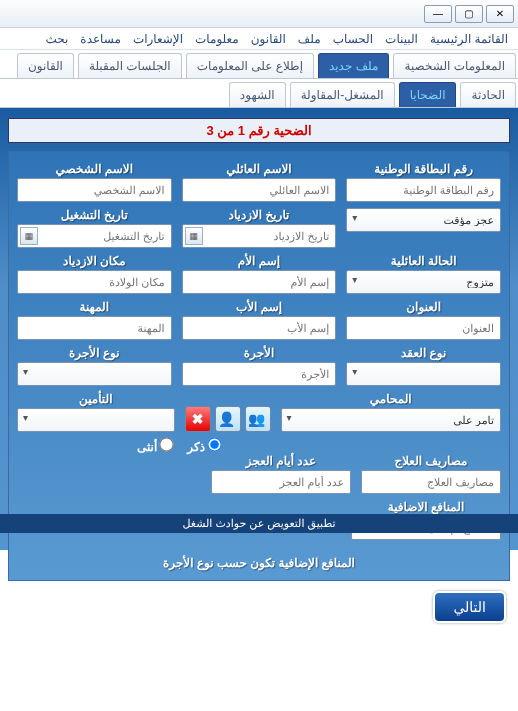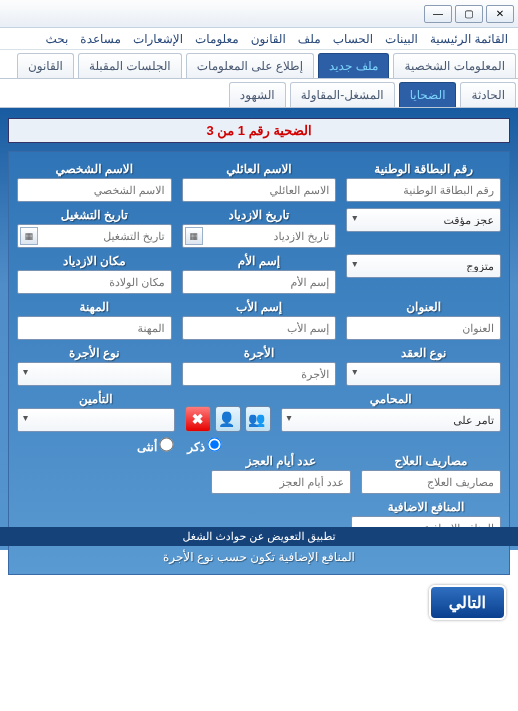--- a/index.html
+++ b/index.html
@@ -28,23 +28,23 @@
 .iconbtns{display:flex;gap:4px;align-items:flex-end;padding-bottom:0}
 .ibtn{width:26px;height:26px;border:1px solid #6c87a9;border-radius:3px;display:flex;align-items:center;justify-content:center;font-size:14px;cursor:pointer}
 .ibtn.del{background:linear-gradient(#ff7b7b,#e50000);color:#fff;font-weight:bold}
 .ibtn.usr{background:linear-gradient(#e6f6ff,#bfe0f2);color:#2c5fa6}
 .radios{display:flex;gap:14px;align-items:center;color:#fff;font-size:12px;font-weight:bold;margin-top:6px;justify-content:flex-end;padding-left:120px}
 .radios input{transform:scale(1.1);margin-left:3px}
 .small-row{display:flex;gap:10px;justify-content:flex-start;margin-bottom:6px}
 .small-row .col{flex:0 0 140px}
 .center-row{display:flex;justify-content:flex-start;margin-bottom:6px}
 .center-row .col{flex:0 0 150px}
-.note{color:#fff;font-size:12px;font-weight:normal;text-align:center;margin-top:10px;text-shadow:1px 1px 1px rgba(0,0,0,.4)}
-.nextbtn{display:block;margin:10px 4px 0 auto;background:linear-gradient(#2f6fc0,#0a3f8e);color:#fff;border:2px solid #fff;border-radius:6px;padding:6px 18px;font-size:16px;font-weight:bold;cursor:pointer;box-shadow:0 0 3px rgba(0,0,0,.4)}
-.footer{background:#16427a;color:#fff;text-align:center;font-size:11px;padding:3px;position:absolute;bottom:4px;left:0;right:0}
+.note{color:#fff;font-size:12px;font-weight:bold;text-align:center;margin-top:16px;text-shadow:1px 1px 1px rgba(0,0,0,.4)}
+.nextbtn{display:block;margin:10px 4px 0 auto;background:linear-gradient(#2f6fc0,#0a3f8e);color:#fff;border:2px solid #fff;border-radius:6px;padding:6px 18px;font-size:14px;font-weight:normal;cursor:pointer;box-shadow:0 0 3px rgba(0,0,0,.4)}
+.footer{background:#16427a;color:#fff;text-align:center;font-size:11px;padding:3px;position:absolute;bottom:17px;left:0;right:0}
 </style>
 </head>
 <body>
 
 <div class="titlebar">
   <div class="wbtn">—</div>
   <div class="wbtn">▢</div>
   <div class="wbtn">✕</div>
 </div>
 
@@ -102,20 +102,21 @@
           <div class="datewrap"><input class="inp" placeholder="تاريخ الازدياد" style=""><div class="cal">▦</div></div>
         </div>
       <div class="col">
           <div class="lbl">تاريخ التشغيل</div>
           <div class="datewrap"><input class="inp" placeholder="تاريخ التشغيل" style=""><div class="cal">▦</div></div>
         </div>
     </div>
 
     <div class="row">
       <div class="col">
+          <div class="lbl">الحالة العائلية</div>
           <div class="selwrap"><select class="sel"><option>متزوج</option></select></div>
         </div>
       <div class="col">
           <div class="lbl">إسم الأم</div>
           <input class="inp" placeholder="إسم الأم" style="">
         </div>
       <div class="col">
           <div class="lbl">مكان الازدياد</div>
           <input class="inp" placeholder="مكان الولادة" style="">
         </div>

